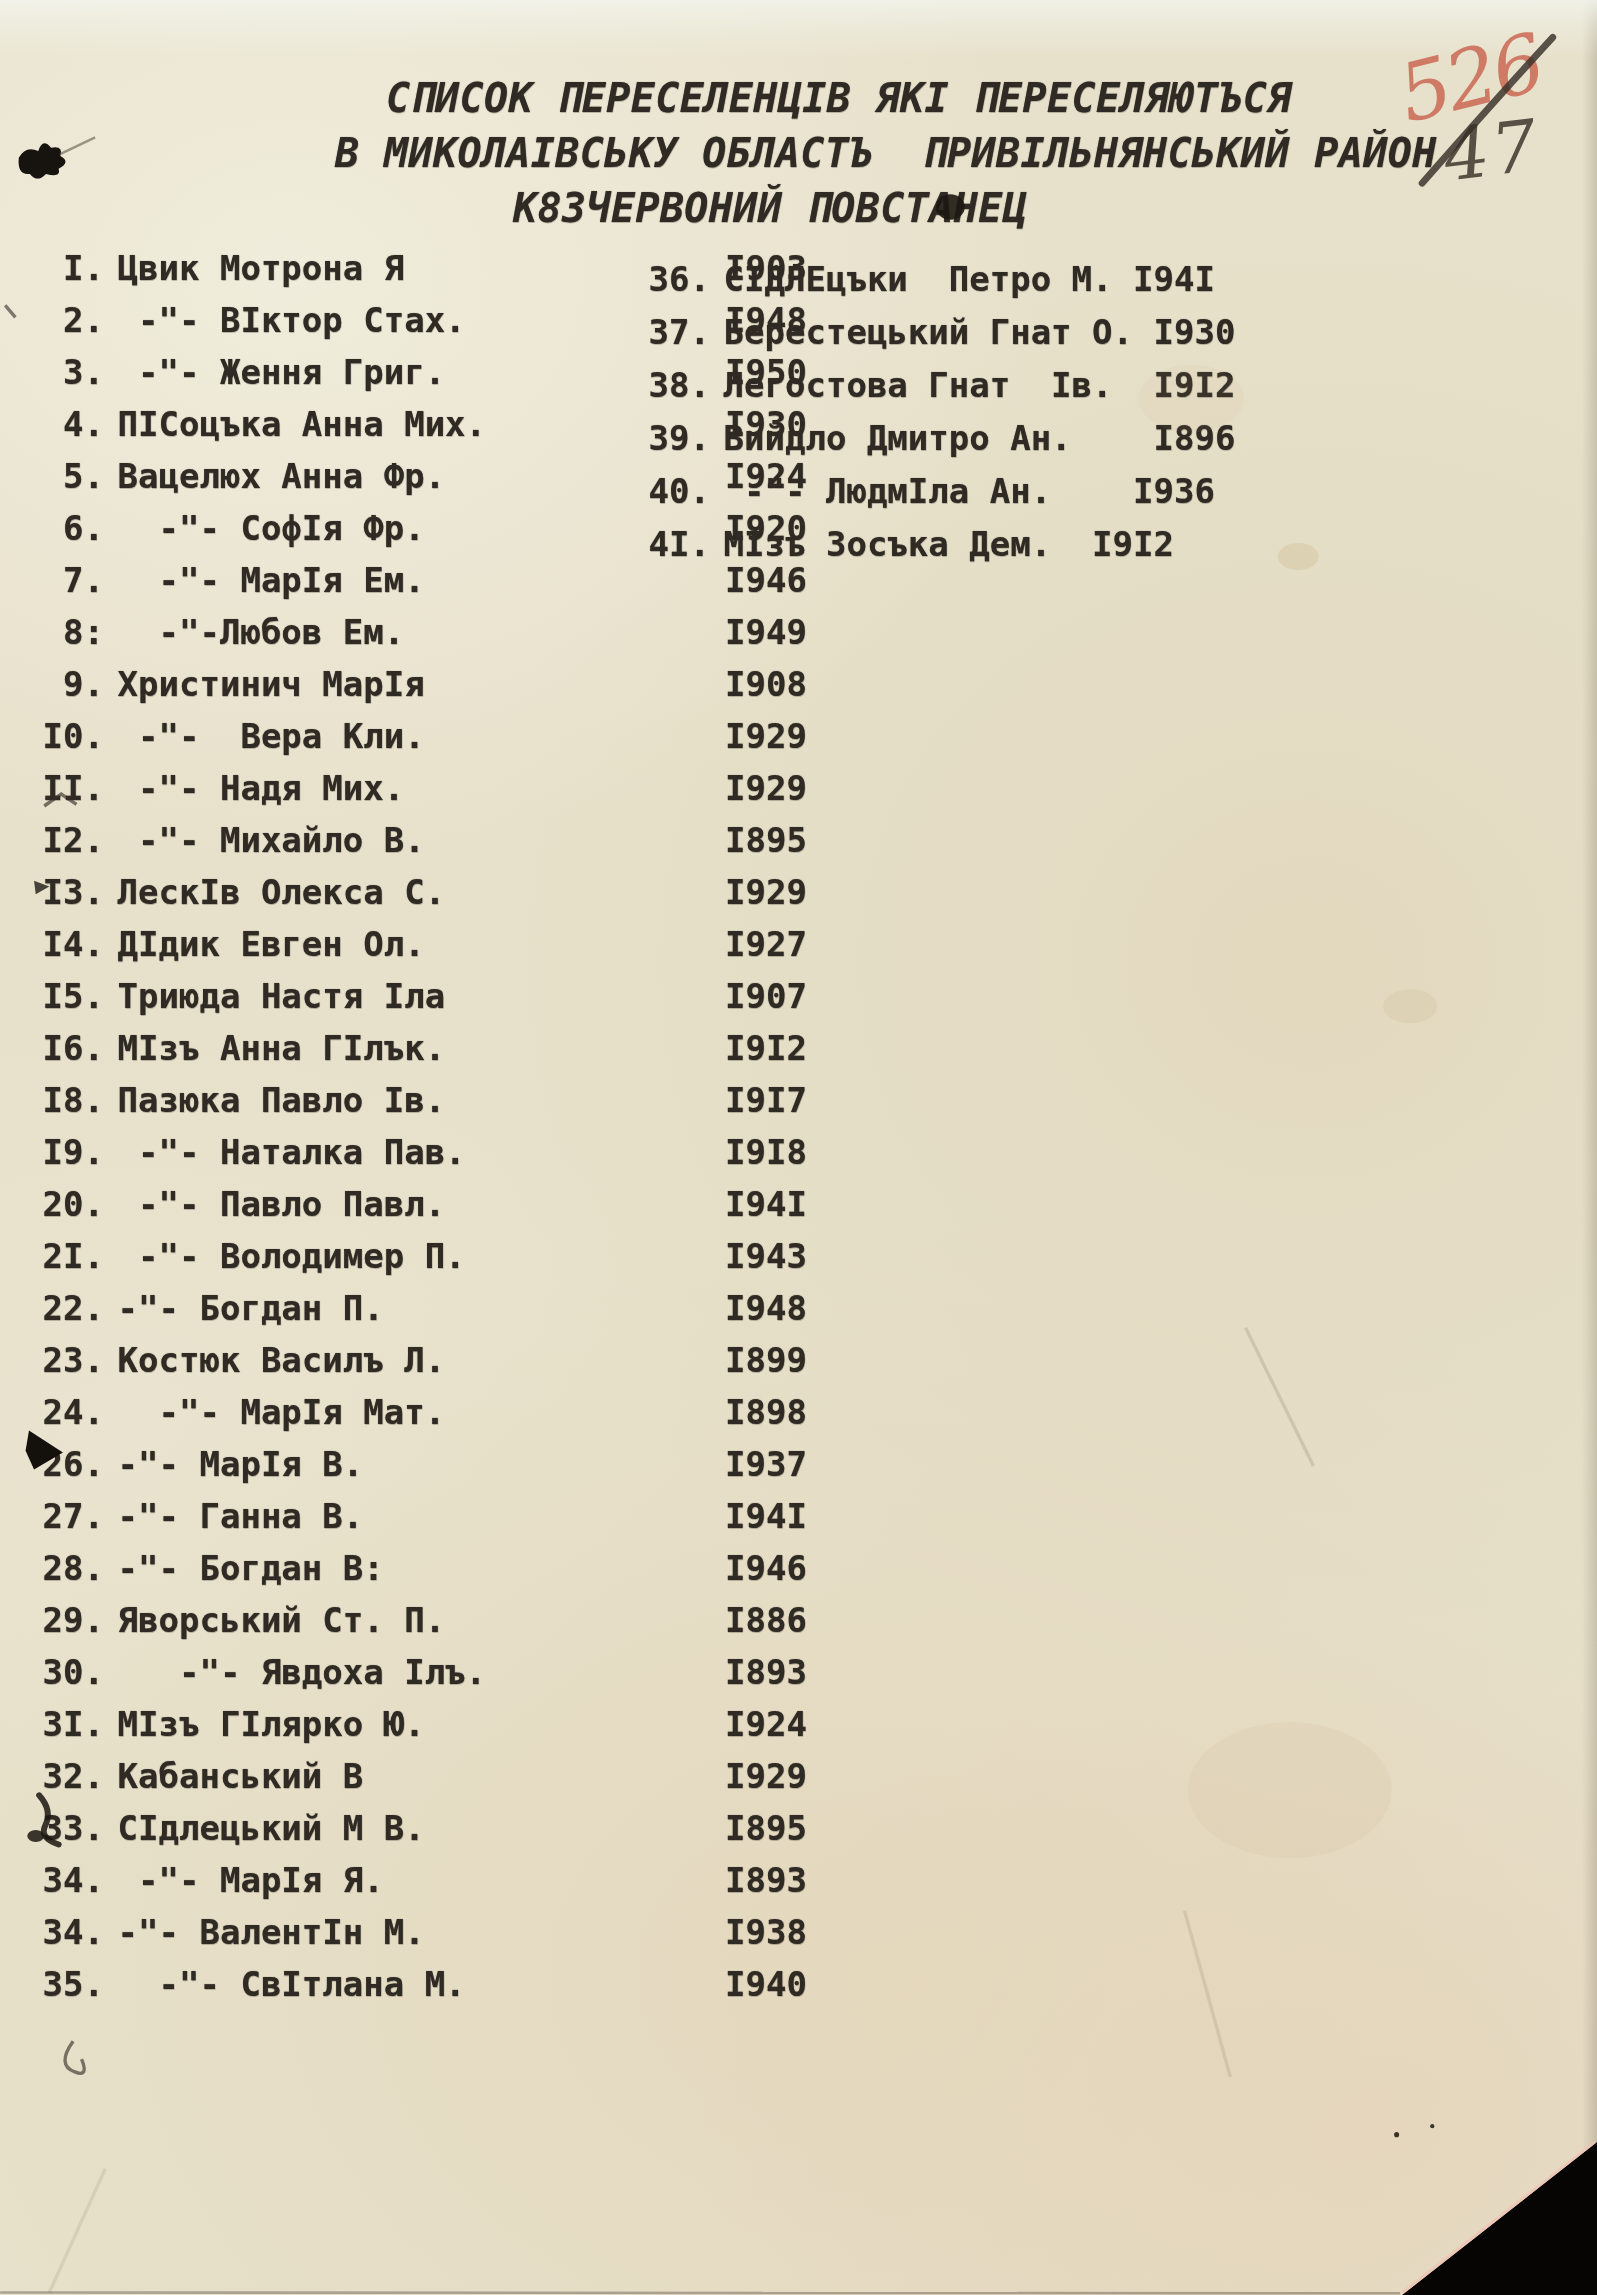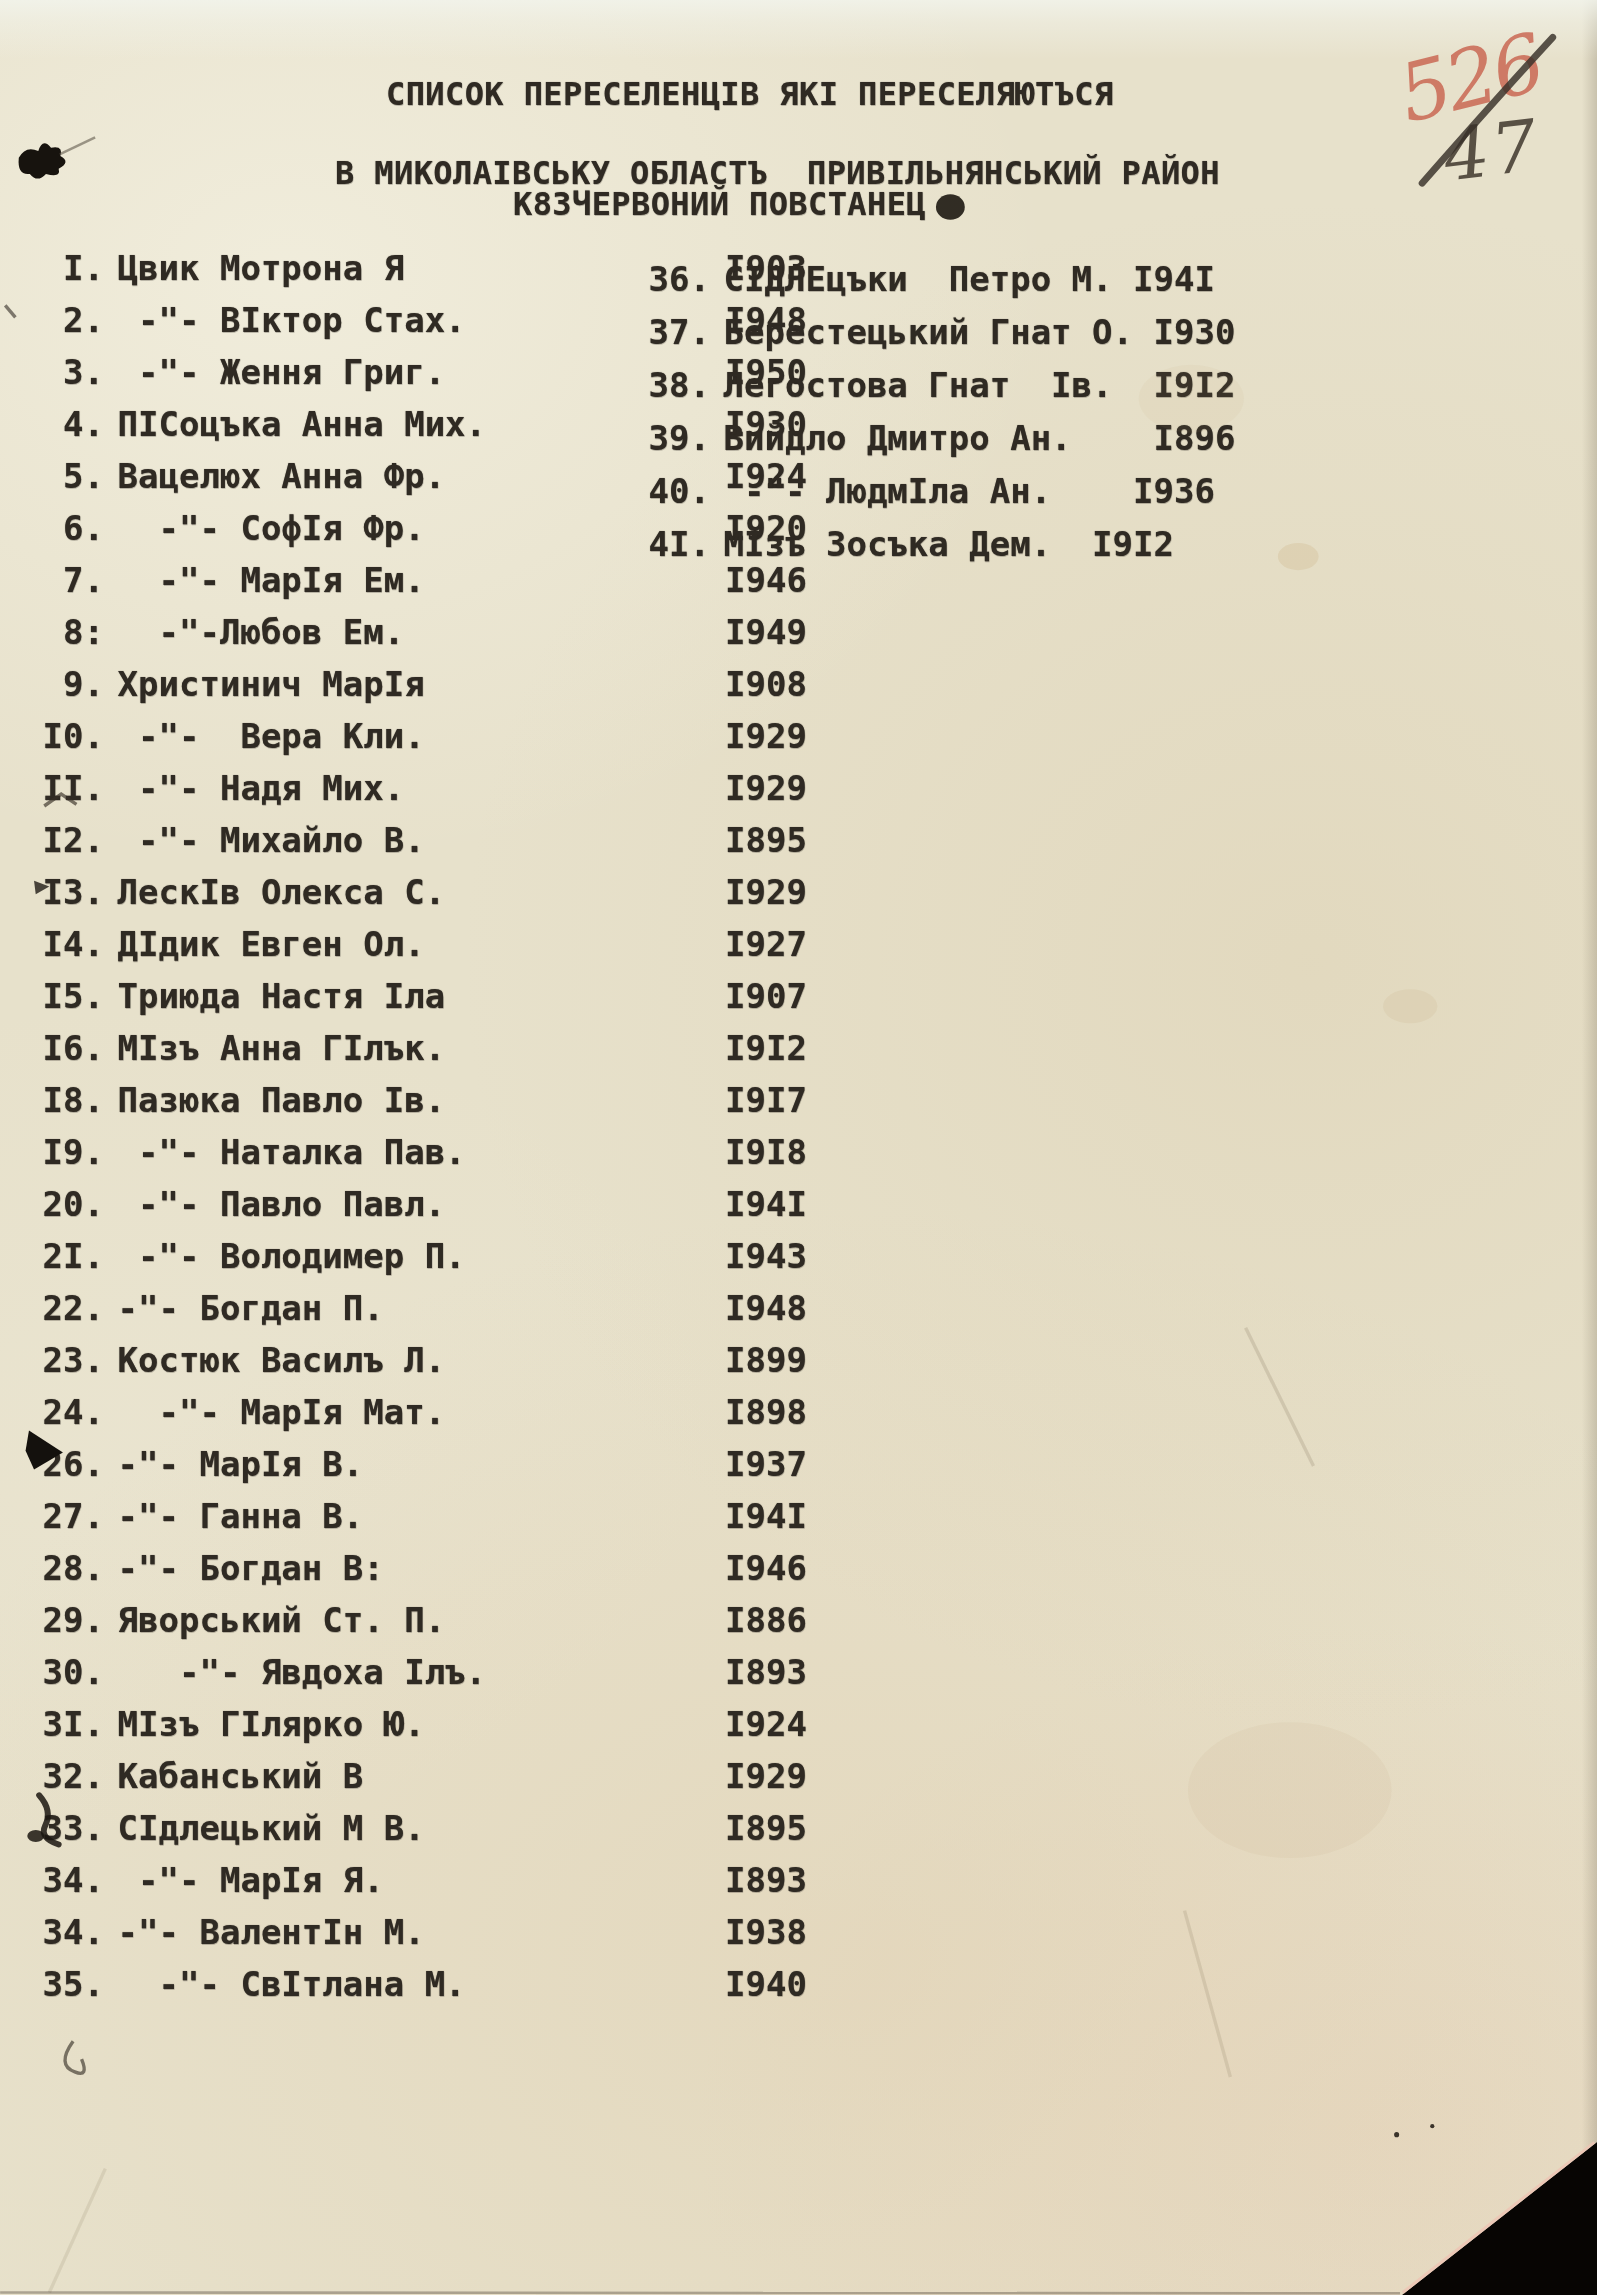--- a/index.html
+++ b/index.html
@@ -15,23 +15,23 @@
     background-image:
       linear-gradient(to bottom, rgba(242,244,236,.85) 0px, rgba(242,244,236,.45) 22px, rgba(242,244,236,0) 59px),
       linear-gradient(to left, rgba(95,85,68,.22) 0px, rgba(95,85,68,0) 15.3px),
       radial-gradient(764px 594px at 18% 12%, rgba(248,246,233,.55), rgba(248,246,233,0)),
       radial-gradient(849px 764px at 82% 42%, rgba(214,198,162,.30), rgba(214,198,162,0)),
       radial-gradient(1018px 764px at 55% 86%, rgba(222,202,168,.38), rgba(222,202,168,0)),
       radial-gradient(594px 424px at 8% 62%, rgba(236,231,212,.45), rgba(236,231,212,0)),
       radial-gradient(679px 509px at 86% 93%, rgba(228,197,170,.30), rgba(228,197,170,0));
   }
   .tw{font-weight:700;color:#2f2a23;white-space:pre;text-shadow:0 0 1.1px rgba(47,42,35,.55),0.5px 0.5px 0 rgba(47,42,35,.22);}
-  .title-line{position:absolute;font-size:32px;letter-spacing:0.4px;}
+  .title-line{position:absolute;font-size:40px;letter-spacing:0.4px;font-style:italic;}
   .t1{left:386px;top:75px;}
-  .t2{left:335px;top:130px;margin-top:24px;}
+  .t2{left:335px;top:130px;}
   .t3{left:513px;top:185px;text-align:right;}
   .col{position:absolute;font-size:34px;}
   .col-left{left:32px;top:242px;width:917px;}
   .col-right{left:632px;top:252px;width:713px;}
   .row{display:grid;align-items:center;}
   .col-left .row{grid-template-columns:72px 621px 187px;height:52px;}
   .col-right .row{grid-template-columns:78px max-content max-content;height:53px;}
   .num{text-align:right;}
   .nm{padding-left:13.6px;}
   .yr{padding-left:0;}

